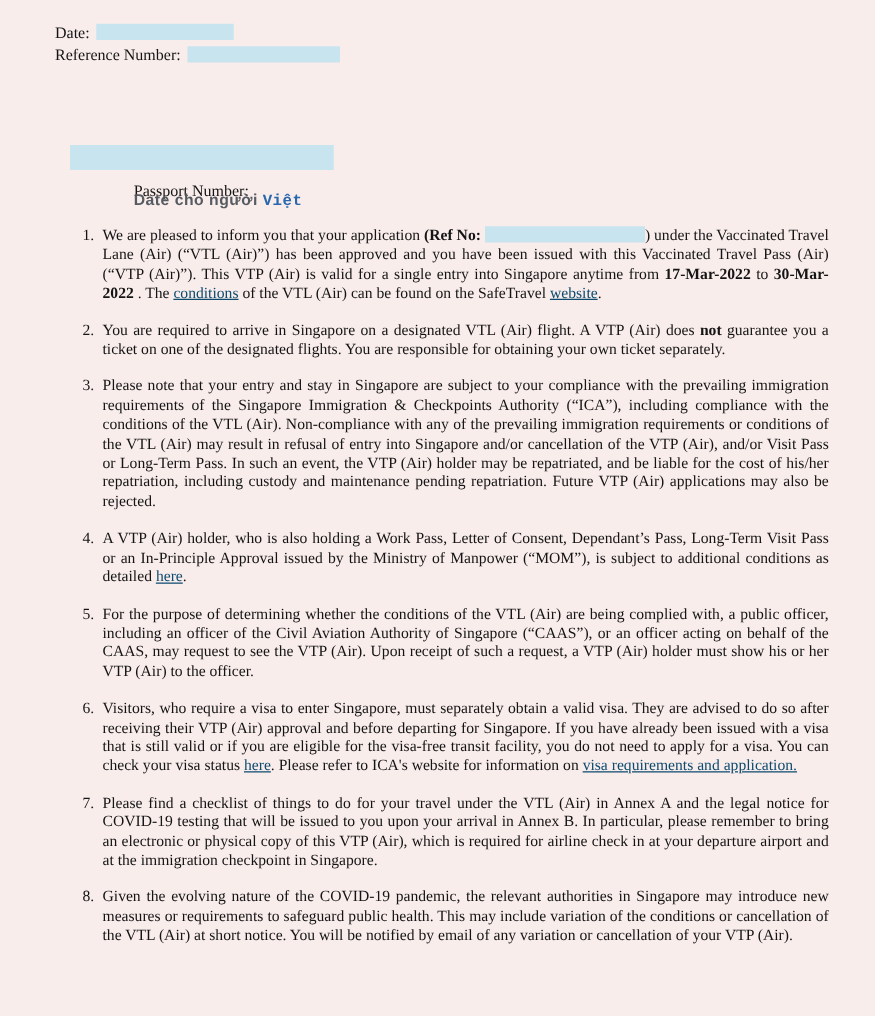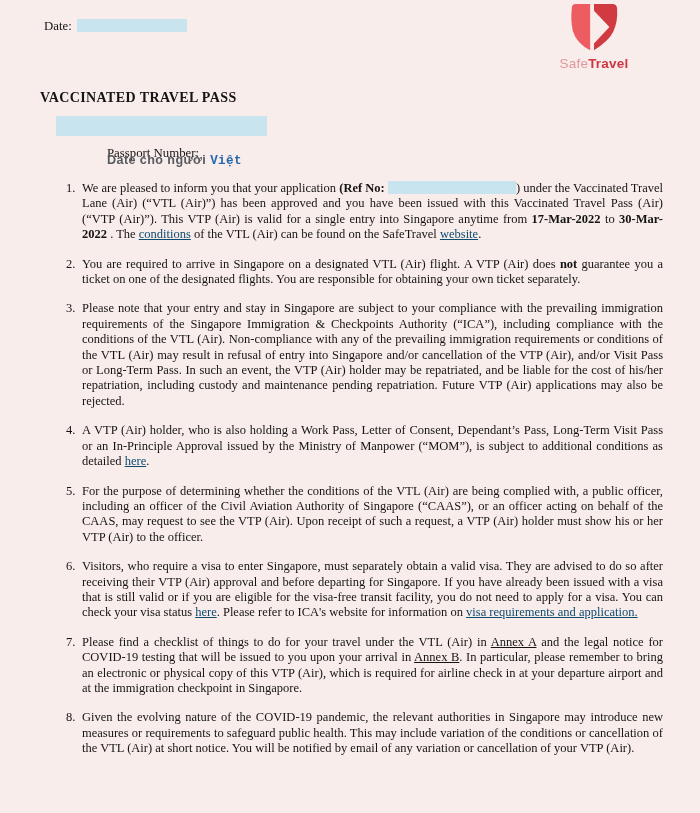--- a/index.html
+++ b/index.html
@@ -26,47 +26,37 @@
   .passport-label{position:absolute;top:0;left:0;font-size:12.8px;white-space:nowrap;}
   .watermark{position:absolute;top:7px;left:0;font-family:"Liberation Sans",sans-serif;font-size:12.6px;font-weight:600;color:#565b61;letter-spacing:.4px;white-space:nowrap;}
   .watermark .viet{color:#2a68ae;font-family:Liberation Mono, monospace;}
 
   .content{position:absolute;top:181px;left:66px;width:597px;font-size:12.5px;line-height:15.4px;}
   .para{display:flex;margin-bottom:14px;}
   .num{flex:none;width:16px;}
   .ptext{flex:1;text-align:justify;}
   .bold{font-weight:bold;}
   a.link{color:#0c4a6e;text-decoration:underline;cursor:pointer;}
-  .ul{text-decoration:underline;}
+  .ul{}
   .redact.inline{width:128px;height:13px;vertical-align:-2px;}
 </style>
 </head>
 <body>
 
 <div class="page">
 
   <div class="hdr-row row-date">
     <span>Date:</span><span class="redact date"></span>
   </div>
 
-
-  <div class="logo">
-    <span>
-      <svg width="58" height="52" viewBox="0 0 60 54">
-        <path d="M7,6 Q7,2 11,2 L26,2 L26,50 Q12,43 8,30 Q5.5,19 7,6 Z" fill="#ec5c61"></path>
-        <path d="M30,2 L49,2 Q54,2 54,7 Q55,20 50,31 Q45,41 30,50 Z" fill="#d23a42"></path>
-        <path d="M30,9 L46,26 L30,43 Z" fill="#f9edec"></path>
-      </svg>
-    </span>
-    <div class="brand">
-      <span class="safe">Safe</span><span class="travel">Travel</span>
-    </div>
+  <div class="hdr-row row-ref">
+    <span>Reference Number:</span><span class="redact ref"></span>
   </div>
 
-  <h1 class="doc-title">VACCINATED TRAVEL PASS</h1>
+
 
   <div class="redact title-redact"></div>
 
   <div class="passport-wrap">
     <span class="passport-label">Passport Number:</span>
     <span class="watermark"><span>Date cho người </span><span class="viet">Việt</span></span>
   </div>
 
   <div class="content">
       <div class="para">

